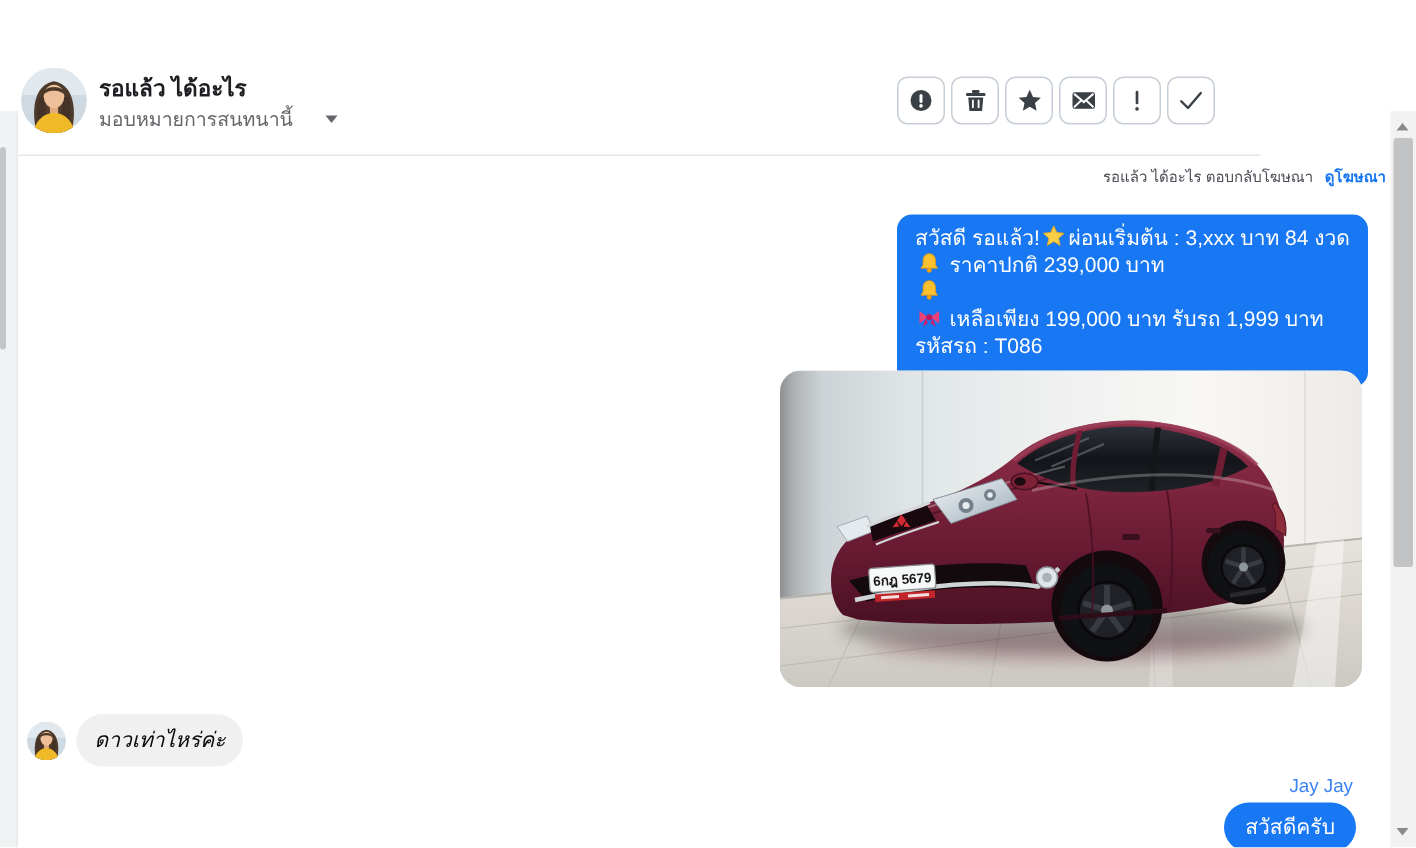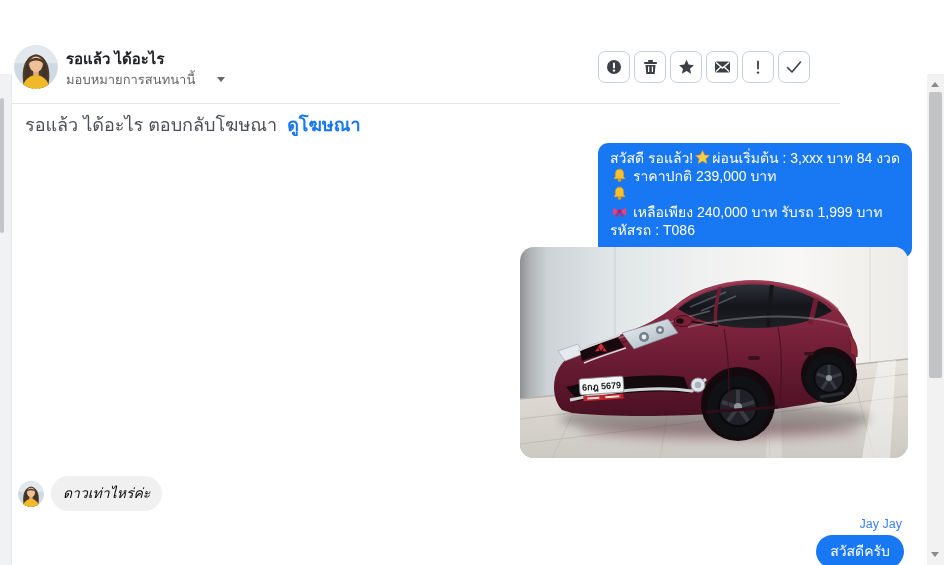--- a/index.html
+++ b/index.html
@@ -29,22 +29,22 @@
             border-left:4.5px solid transparent; border-right:4.5px solid transparent; border-bottom:5px solid #8a8a8a; }
   .arr-dn { position:absolute; left:4px; bottom:8px; width:0; height:0;
             border-left:4.5px solid transparent; border-right:4.5px solid transparent; border-top:5px solid #8a8a8a; }
   .left-gutter { position:absolute; left:0; top:74px; bottom:0; width:12px; background:#f0f2f4;
                  border-right:1px solid #e6e8ea; z-index:6; }
   .left-thumb { position:absolute; left:0; top:24px; width:4px; height:135px; background:#c3c5c8; border-radius:2px; }
 
   
   .timestamp { position:absolute; left:13px; right:20px; top:87px; text-align:center;
                font-size:12.5px; color:#8a9199; }
-  .sys-event { position:absolute; left:25px; right:20px; top:110px; text-align:left;
-               font-size:18px; color:#4b4f56; }
+  .sys-event { position:absolute; left:13px; right:20px; top:110px; text-align:right;
+               font-size:10px; color:#4b4f56; }
   .sys-link { color:#1877f2; font-weight:bold; margin-left:5px; cursor:pointer; }
 
   .ad-bubble { position:absolute; top:143px; right:32px; background:#1877f2; color:#fff;
                border-radius:10px; padding:6px 12px 19px; font-size:14px; line-height:18px; }
   .ad-line { white-space:nowrap; }
   .em-ico { display:inline-block; width:15px; height:15px; vertical-align:-2px; margin:0 2px; }
 
   .car-photo { position:absolute; top:247px; right:36px; width:388px; height:211px;
                border-radius:14px; overflow:hidden; cursor:pointer; background:#e8ebec; }
   .car-photo svg { display:block; }
@@ -169,21 +169,21 @@
           </svg></span>
     </div>
     <div class="ad-line">
       <span class="em-ico"><svg width="15" height="15" viewBox="0 0 16 16">
             <path d="M1 3.5 L7 8 L1 12.5 Z" fill="#ec407a"></path>
             <path d="M15 3.5 L9 8 L15 12.5 Z" fill="#ec407a"></path>
             <path d="M5.5 9 L3.5 14.5 L7 12 Z" fill="#d81b60"></path>
             <path d="M10.5 9 L12.5 14.5 L9 12 Z" fill="#d81b60"></path>
             <circle cx="8" cy="8" r="2.2" fill="#c2185b"></circle>
           </svg></span>
-      <span>เหลือเพียง 240,000 บาท รับรถ 1,999 บาท</span>
+      <span>เหลือเพียง 199,000 บาท รับรถ 1,999 บาท</span>
     </div>
     <div class="ad-line">รหัสรถ : T086</div>
   </div>
 
   <div class="car-photo">
     <svg width="388" height="211" viewBox="0 0 388 211">
       <defs>
         <linearGradient id="wallG" x1="0" y1="0" x2="1" y2="0">
           <stop offset="0" stop-color="#8d8f91"></stop>
             <stop offset="0.025" stop-color="#b0b3b5"></stop>

